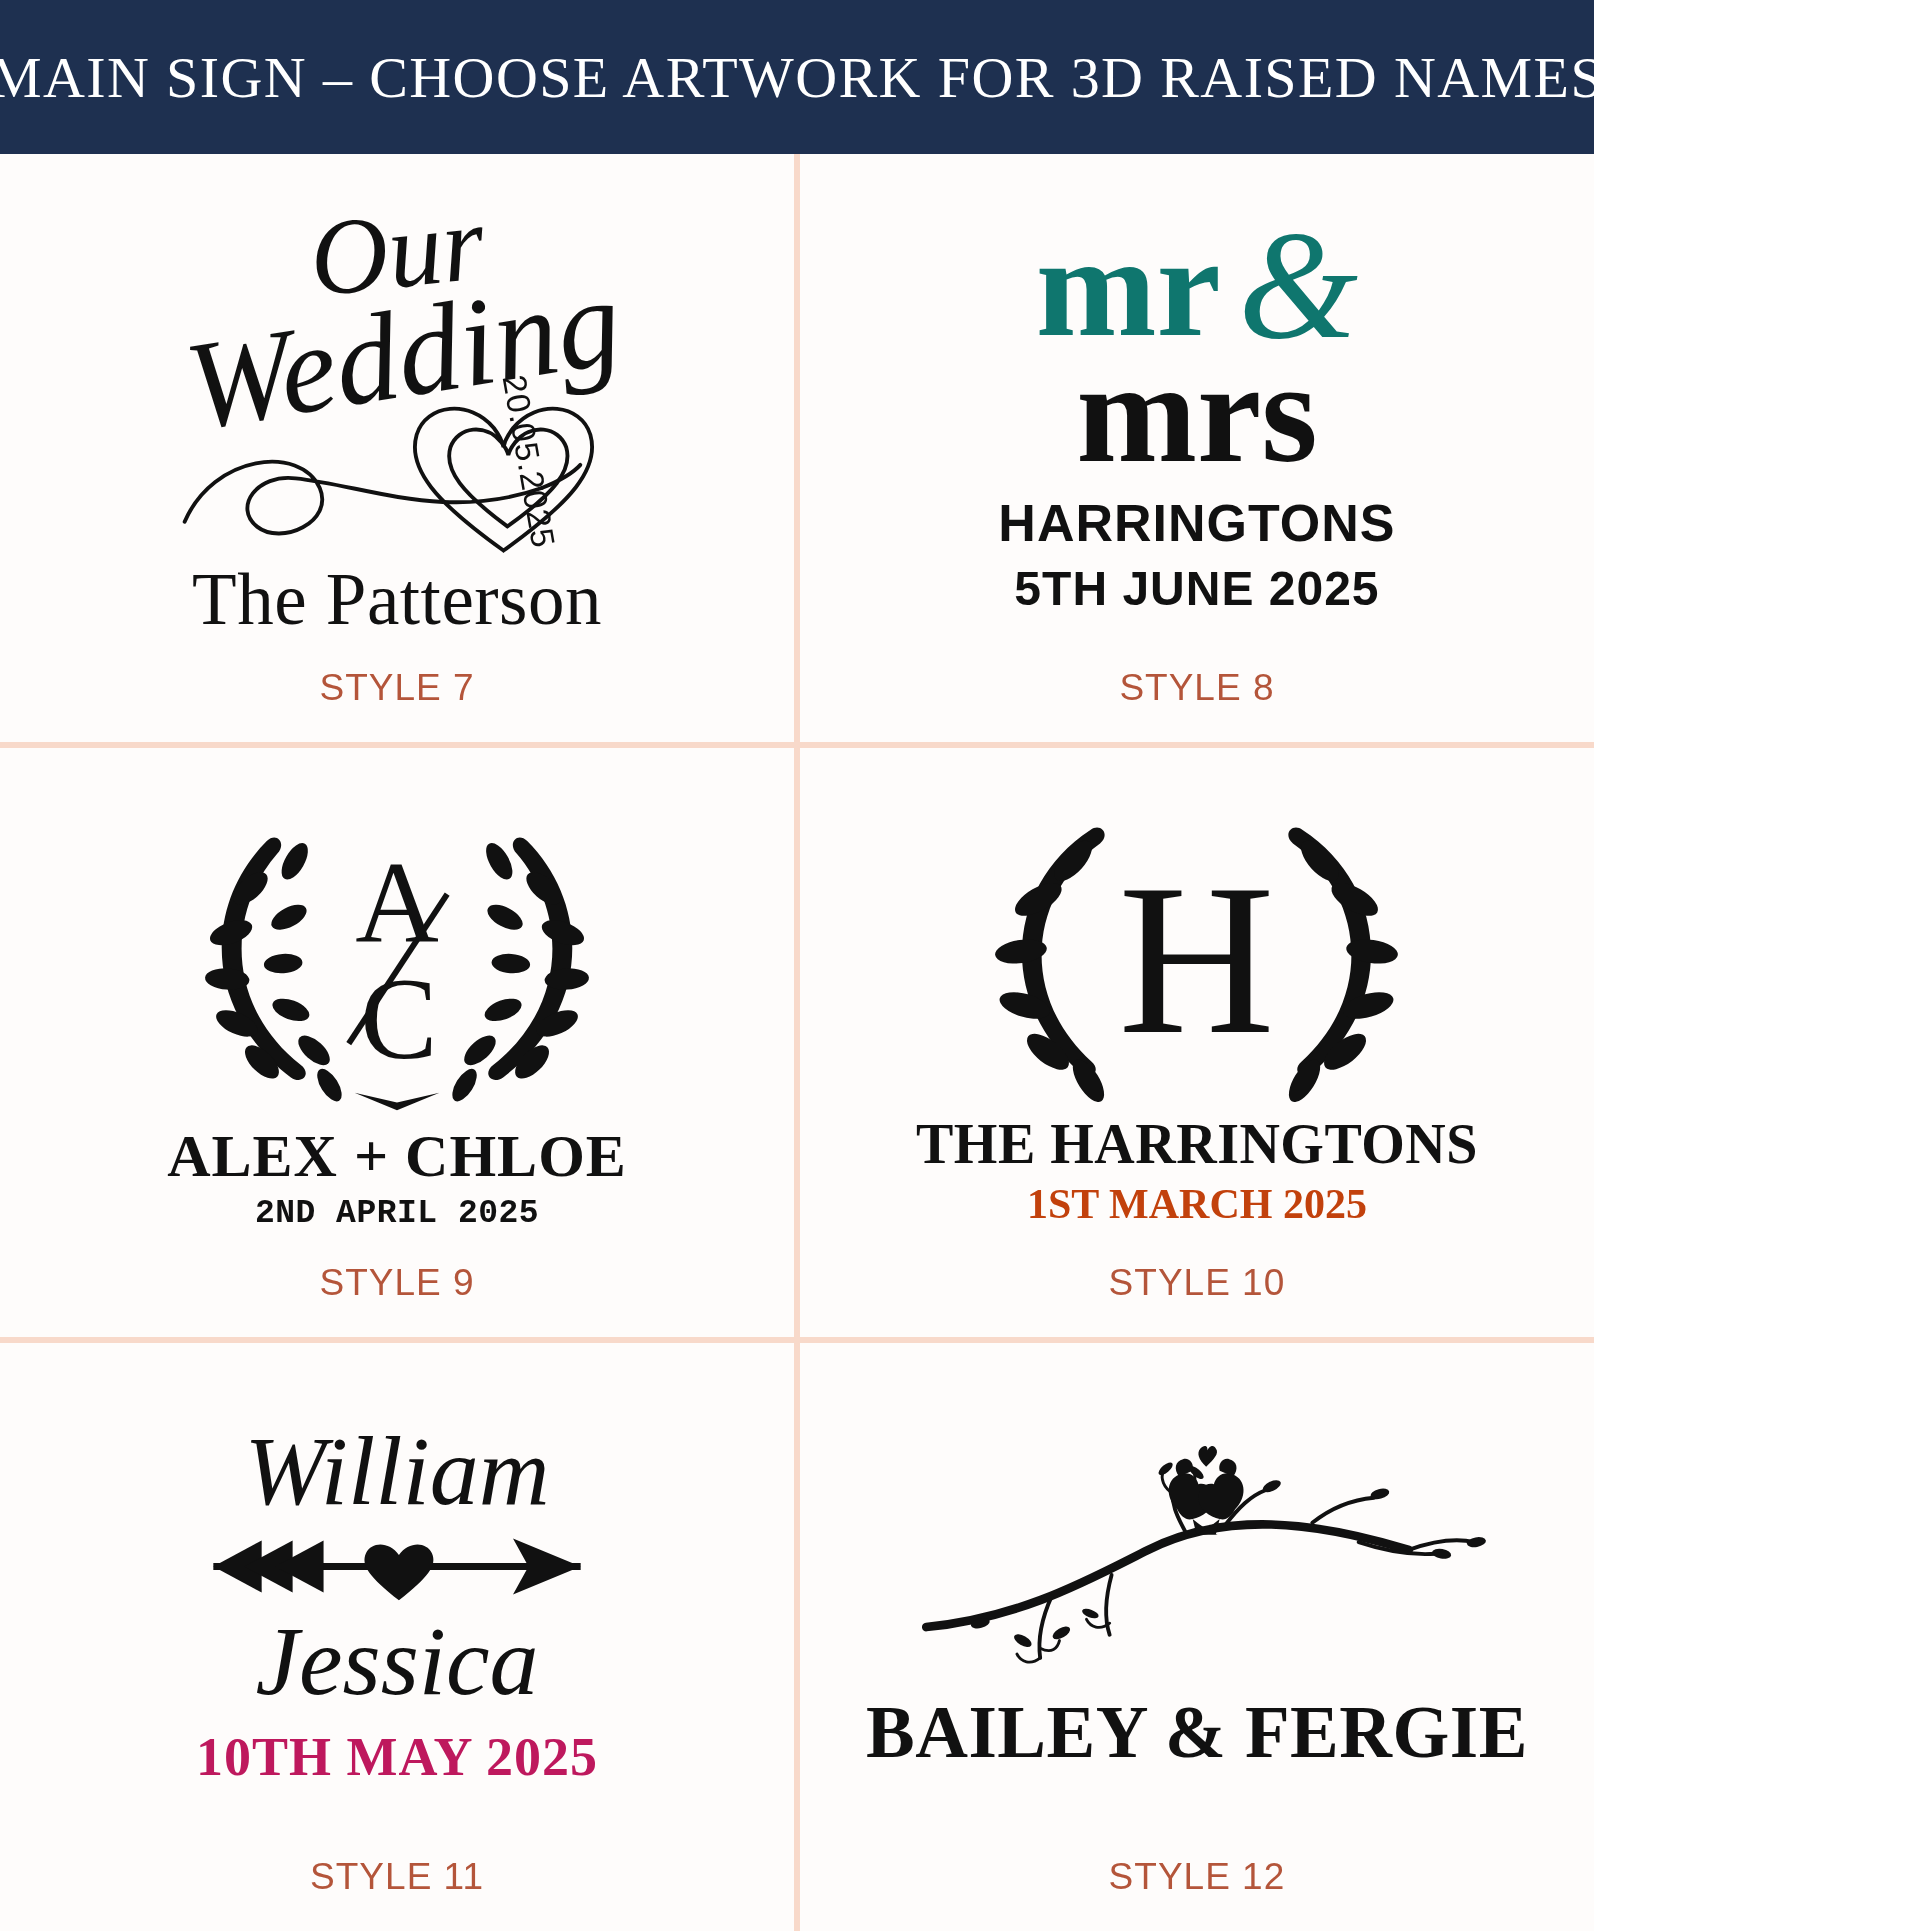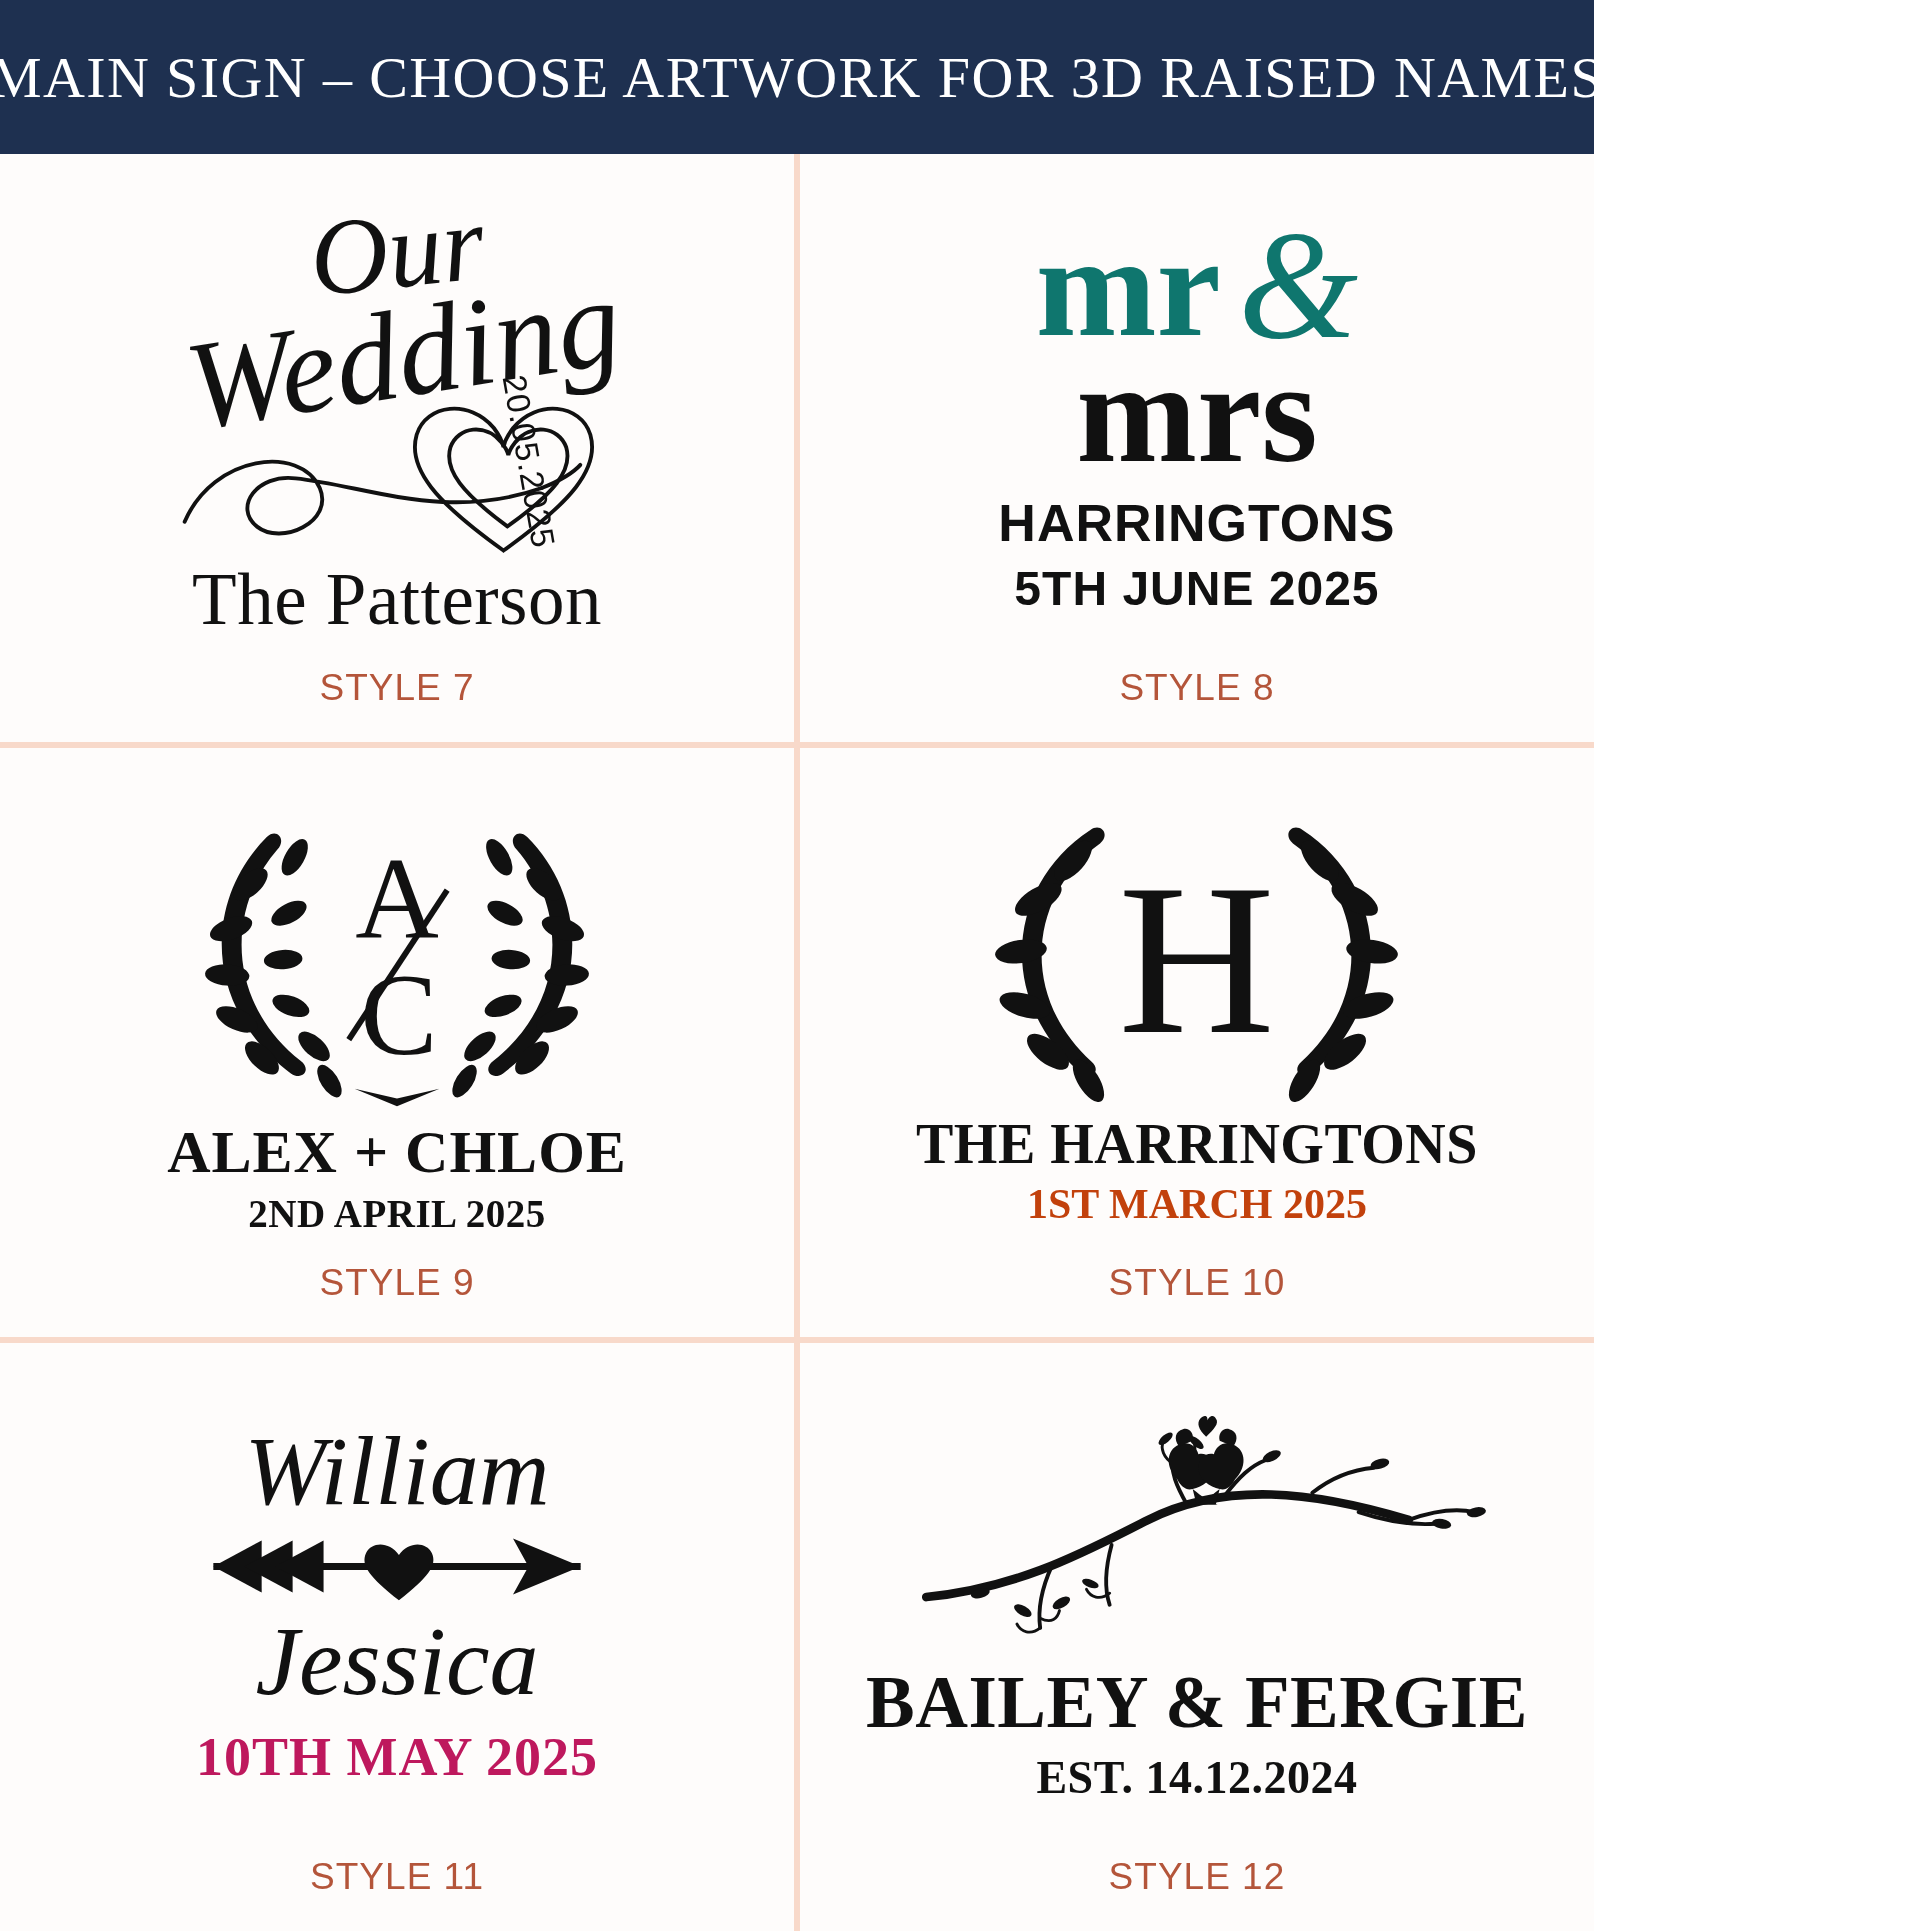--- a/index.html
+++ b/index.html
@@ -164,23 +164,23 @@
   .s9-wrap { display:flex; flex-direction:column; align-items:center; }
   .s9-names {
     font-family:"Liberation Serif", serif;
     font-weight: 700;
     font-size: 60px;
     color:#111;
     letter-spacing: 1px;
     margin-top: 5.8px;
   }
   .s9-date {
-    font-family:Liberation Serif, serif;
-    font-weight: 700;
-    font-size: 39px;
+    font-family:Liberation Mono, monospace;
+    font-weight: 700;
+    font-size: 33px;
     color:#111;
     letter-spacing: 0.5px;
     margin-top: 3.9px;
   }
   .s10-names {
     font-family:"Liberation Serif", serif;
     font-weight: 700;
     font-size: 56px;
     color:#111;
     letter-spacing: 0.5px;
@@ -425,21 +425,20 @@
               <path d="M296 88 C 306 96, 314 102, 322 104 L 300 104 Z"></path>
 
               <path d="M340 78 C 352 66, 352 48, 338 42 C 328 38, 320 44, 318 52 C 310 50, 302 56, 302 66 C 302 78, 314 86, 324 88 C 330 90, 336 86, 340 78 Z"></path>
               <path d="M338 44 C 344 36, 342 28, 334 26 C 328 24, 322 30, 324 38"></path>
               <path d="M324 88 C 314 96, 306 102, 298 104 L 320 104 Z"></path>
 
               <path d="M310 34 C 302 26, 300 20, 304 15 C 308 10, 314 12, 310 20 C 312 12, 318 10, 320 15 C 324 20, 318 26, 310 34 Z"></path>
             </g>
           </svg>
           <div class="s12-names">BAILEY &amp; FERGIE</div>
-          <div class="s12-est">EST. 14.12.2024</div>
         </div>
       </div>
       <div class="style-label">STYLE 12</div>
     </div>
 
   </div>
 </div>
 
 
 </body></html>

